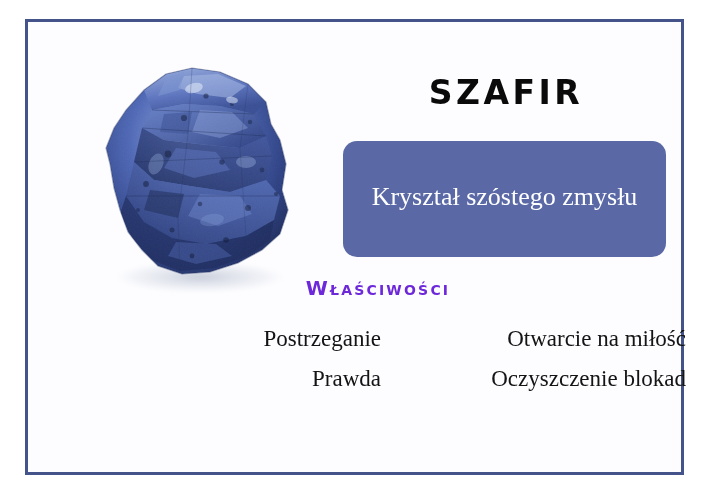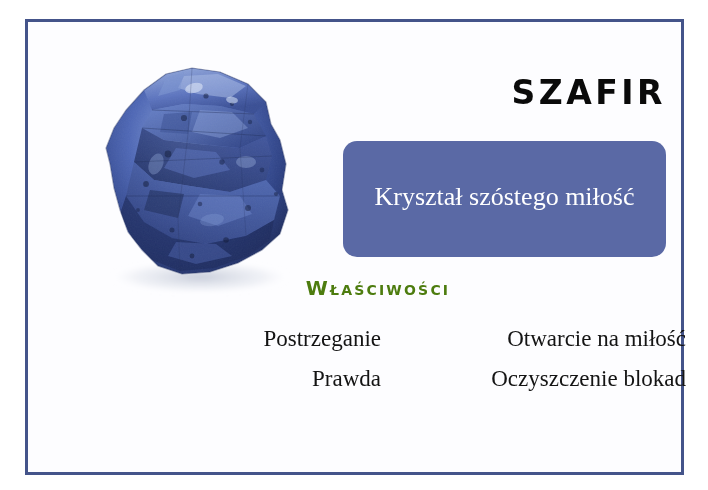--- a/index.html
+++ b/index.html
@@ -40,21 +40,21 @@
   .gem-wrap svg {
     display: block;
     width: 250px;
     height: 255px;
   }
   .title {
     position: absolute;
     left: 318px;
     top: 52px;
     width: 320px;
-    text-align: right;
+    text-align: center;
     font-family: "DejaVu Sans", sans-serif;
     font-weight: bold;
     font-size: 33px;
     letter-spacing: 3.5px;
     color: #0a0a0a;
     line-height: 38px;
   }
   .tagline-box {
     position: absolute;
     left: 315px;
@@ -80,21 +80,21 @@
   .props-heading {
     position: absolute;
     left: 180px;
     top: 254px;
     width: 340px;
     text-align: center;
     font-family: "DejaVu Sans", sans-serif;
     font-weight: bold;
     font-size: 20px;
     letter-spacing: 2.2px;
-    color: #4d7c0f;
+    color: #6d28d9;
     font-variant: small-caps;
   }
   .props-grid {
     position: absolute;
     left: 52px;
     top: 297px;
     width: 606px;
     display: grid;
     grid-template-columns: 1fr 1fr;
     column-gap: 4px;
@@ -233,21 +233,21 @@
         <path d="M64,46 L86,30 L112,24 L140,28 L168,40 L186,58 L191,80 L200,96
                  L206,120 L202,146 L208,166 L200,190 L182,206 L158,219 L130,228
                  L102,230 L78,222 L62,206 L48,188 L40,166 L34,144 L30,120
                  L26,104 L34,84 L46,66 Z" fill="none" stroke="#2a3767" stroke-width="1.2" opacity="0.45"></path>
       </svg>
     </div>
 
     <div class="title">SZAFIR</div>
 
     <div class="tagline-box">
-      <div class="tagline-text">Kryształ szóstego miłość</div>
+      <div class="tagline-text">Kryształ szóstego zmysłu</div>
     </div>
 
     <div class="props-heading">Właściwości</div>
 
     <div class="props-grid">
       <div class="prop-cell">Postrzeganie</div>
       <div class="prop-cell">Otwarcie na miłość</div>
       <div class="prop-cell">Prawda</div>
       <div class="prop-cell">Oczyszczenie blokad</div>
     </div>

